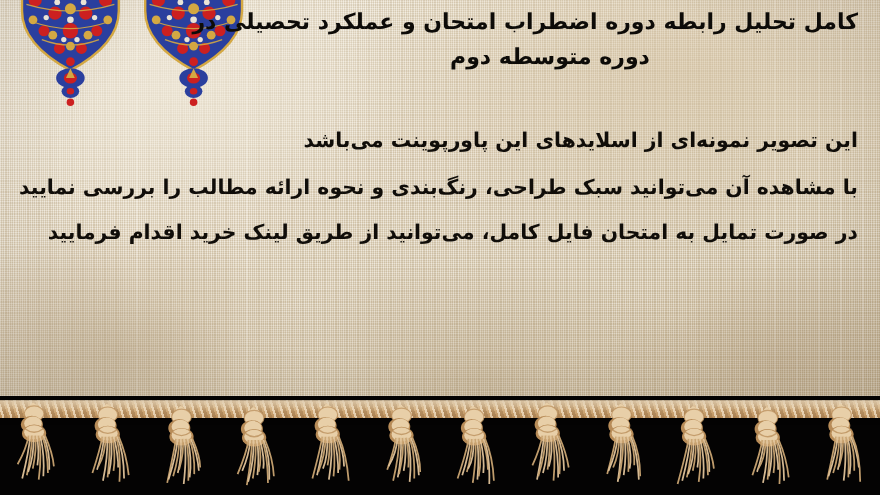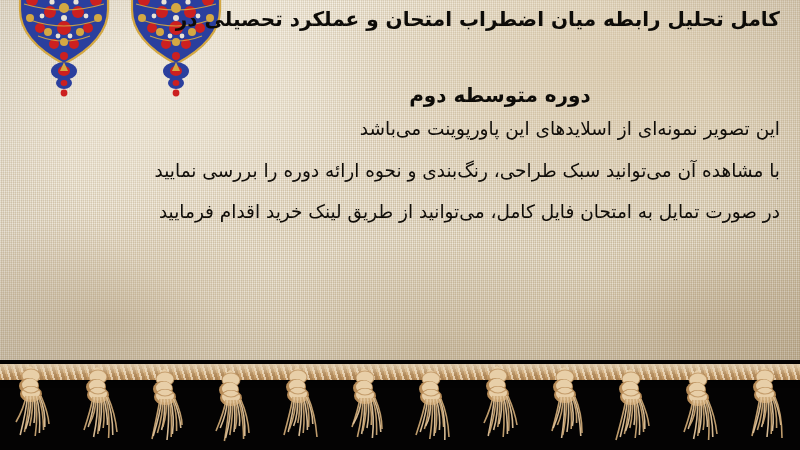--- a/index.html
+++ b/index.html
@@ -66,35 +66,35 @@
   .title-line {
     font-family: "DejaVu Sans", sans-serif;
     font-size: 20px;
     font-weight: 700;
     color: #0d0b08;
     line-height: 1.58;
     letter-spacing: 0;
     white-space: nowrap;
   }
   .title-line.l1 { text-align: right; }
-  .title-line.l2 { text-align: center; margin-top: 44px; }
+  .title-line.l2 { text-align: center; }
 
   
   .body-block {
     position: absolute;
     top: 108px;
     right: 20px;
     width: 762px;
     direction: rtl;
     text-align: right;
   }
   .body-line {
     font-family: "DejaVu Sans", sans-serif;
     font-size: 18.5px;
-    font-weight: 400;
+    font-weight: 700;
     color: #100d09;
     line-height: 2.25;
     white-space: nowrap;
   }
 
   
   .ornament {
     position: absolute;
     top: -30px;
     width: 96px;
@@ -281,27 +281,27 @@
         <ellipse cx="48" cy="101" rx="6" ry="5" fill="#cc2020"></ellipse>
         <path d="M48 92 L44 101 L52 101 Z" fill="#d4a843"></path>
         <ellipse cx="48" cy="113" rx="8" ry="6" fill="#2a3f9e"></ellipse>
         <ellipse cx="48" cy="113" rx="3.4" ry="3" fill="#cc2020"></ellipse>
         <circle cx="48" cy="123" r="3.4" fill="#cc2020"></circle>
       </g>
     </svg>
   </div>
 
   <div class="title-block">
-    <div class="title-line l1">کامل تحلیل رابطه میان اضطراب امتحان و عملکرد تحصیلی در</div>
+    <div class="title-line l1">کامل تحلیل رابطه دوره اضطراب امتحان و عملکرد تحصیلی در</div>
     <div class="title-line l2">دوره متوسطه دوم</div>
   </div>
 
   <div class="body-block">
     <div class="body-line">این تصویر نمونه‌ای از اسلایدهای این پاورپوینت می‌باشد</div>
-    <div class="body-line">با مشاهده آن می‌توانید سبک طراحی، رنگ‌بندی و نحوه ارائه دوره را بررسی نمایید</div>
+    <div class="body-line">با مشاهده آن می‌توانید سبک طراحی، رنگ‌بندی و نحوه ارائه مطالب را بررسی نمایید</div>
     <div class="body-line">در صورت تمایل به امتحان فایل کامل، می‌توانید از طریق لینک خرید اقدام فرمایید</div>
   </div>
 
   <div class="fringe">
     <div class="fringe-bg"></div>
     <div class="cord">
       <div class="cord-shadow"></div>
     </div>
     <div id="tassels">
         <div class="tassel" style="left: 0.333333px; top: 6.2px;">

